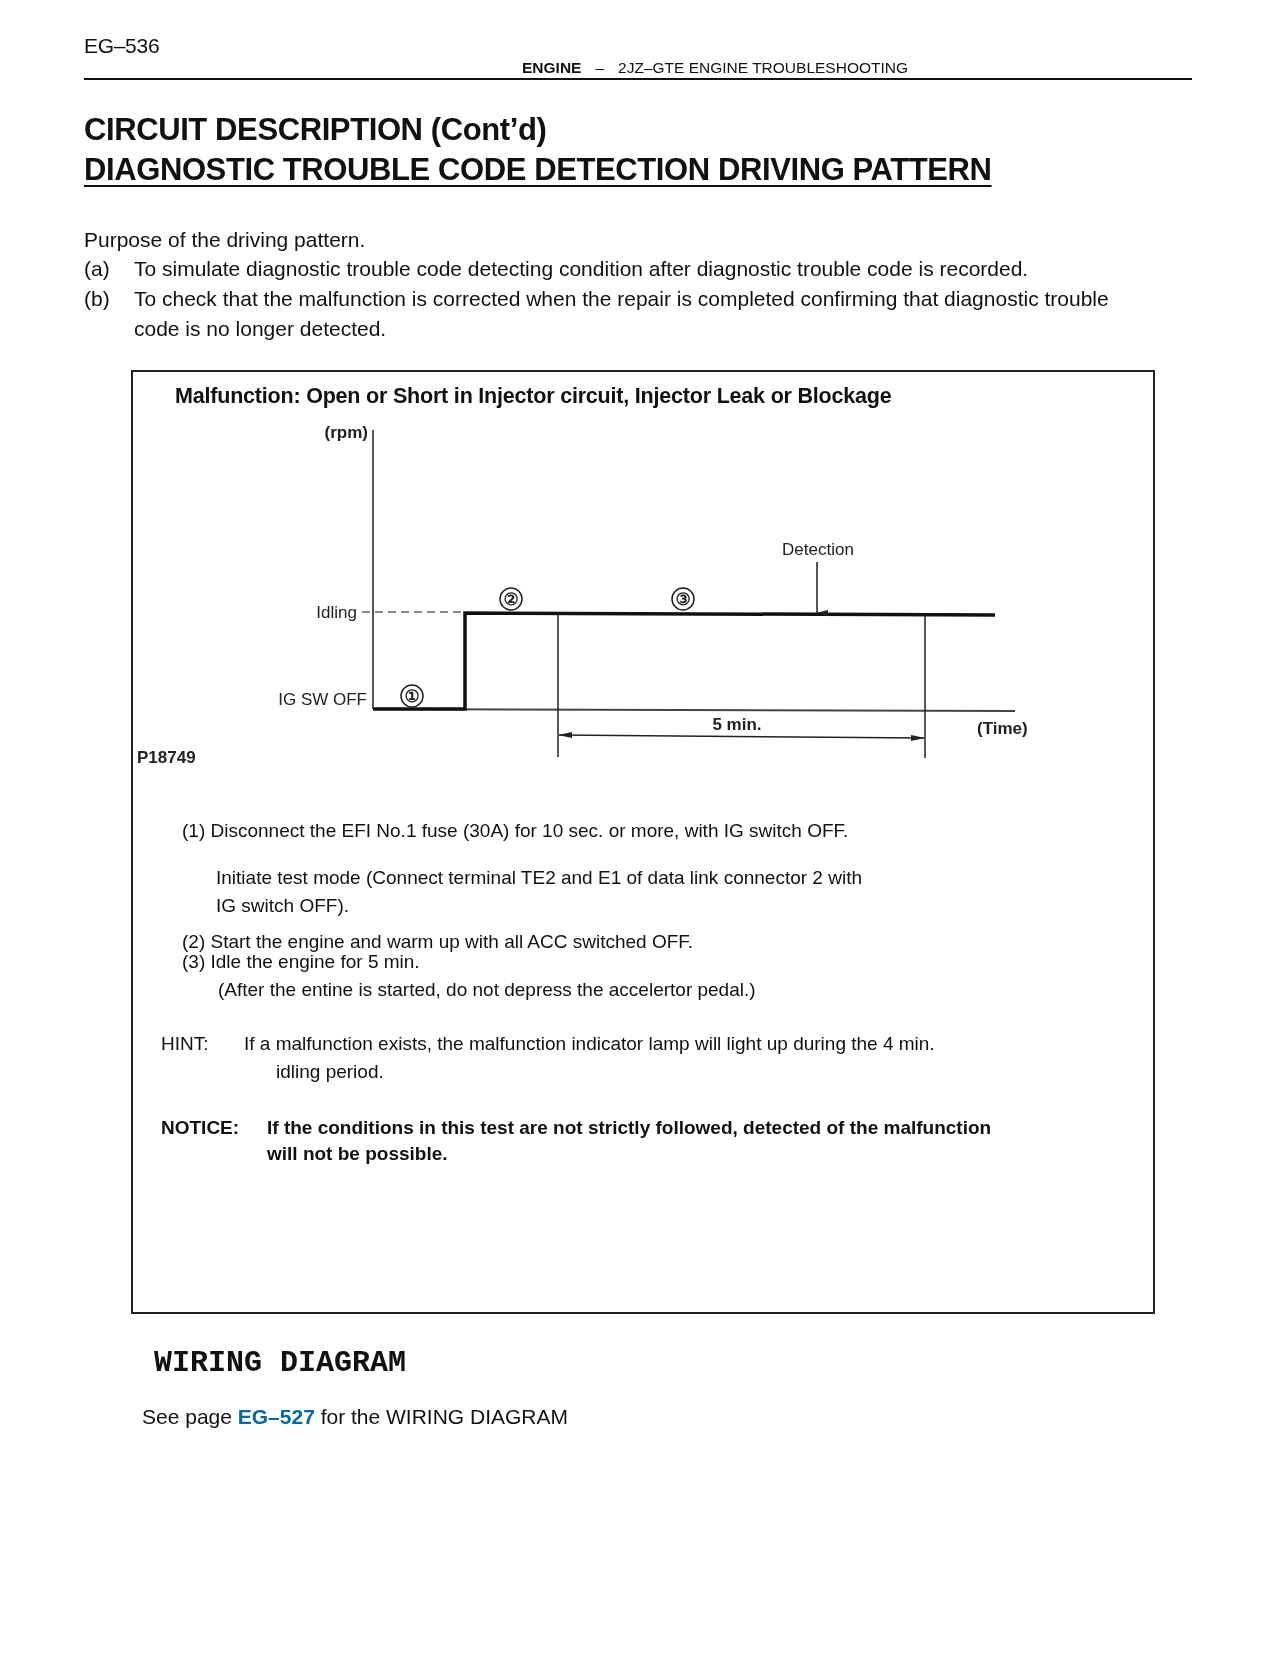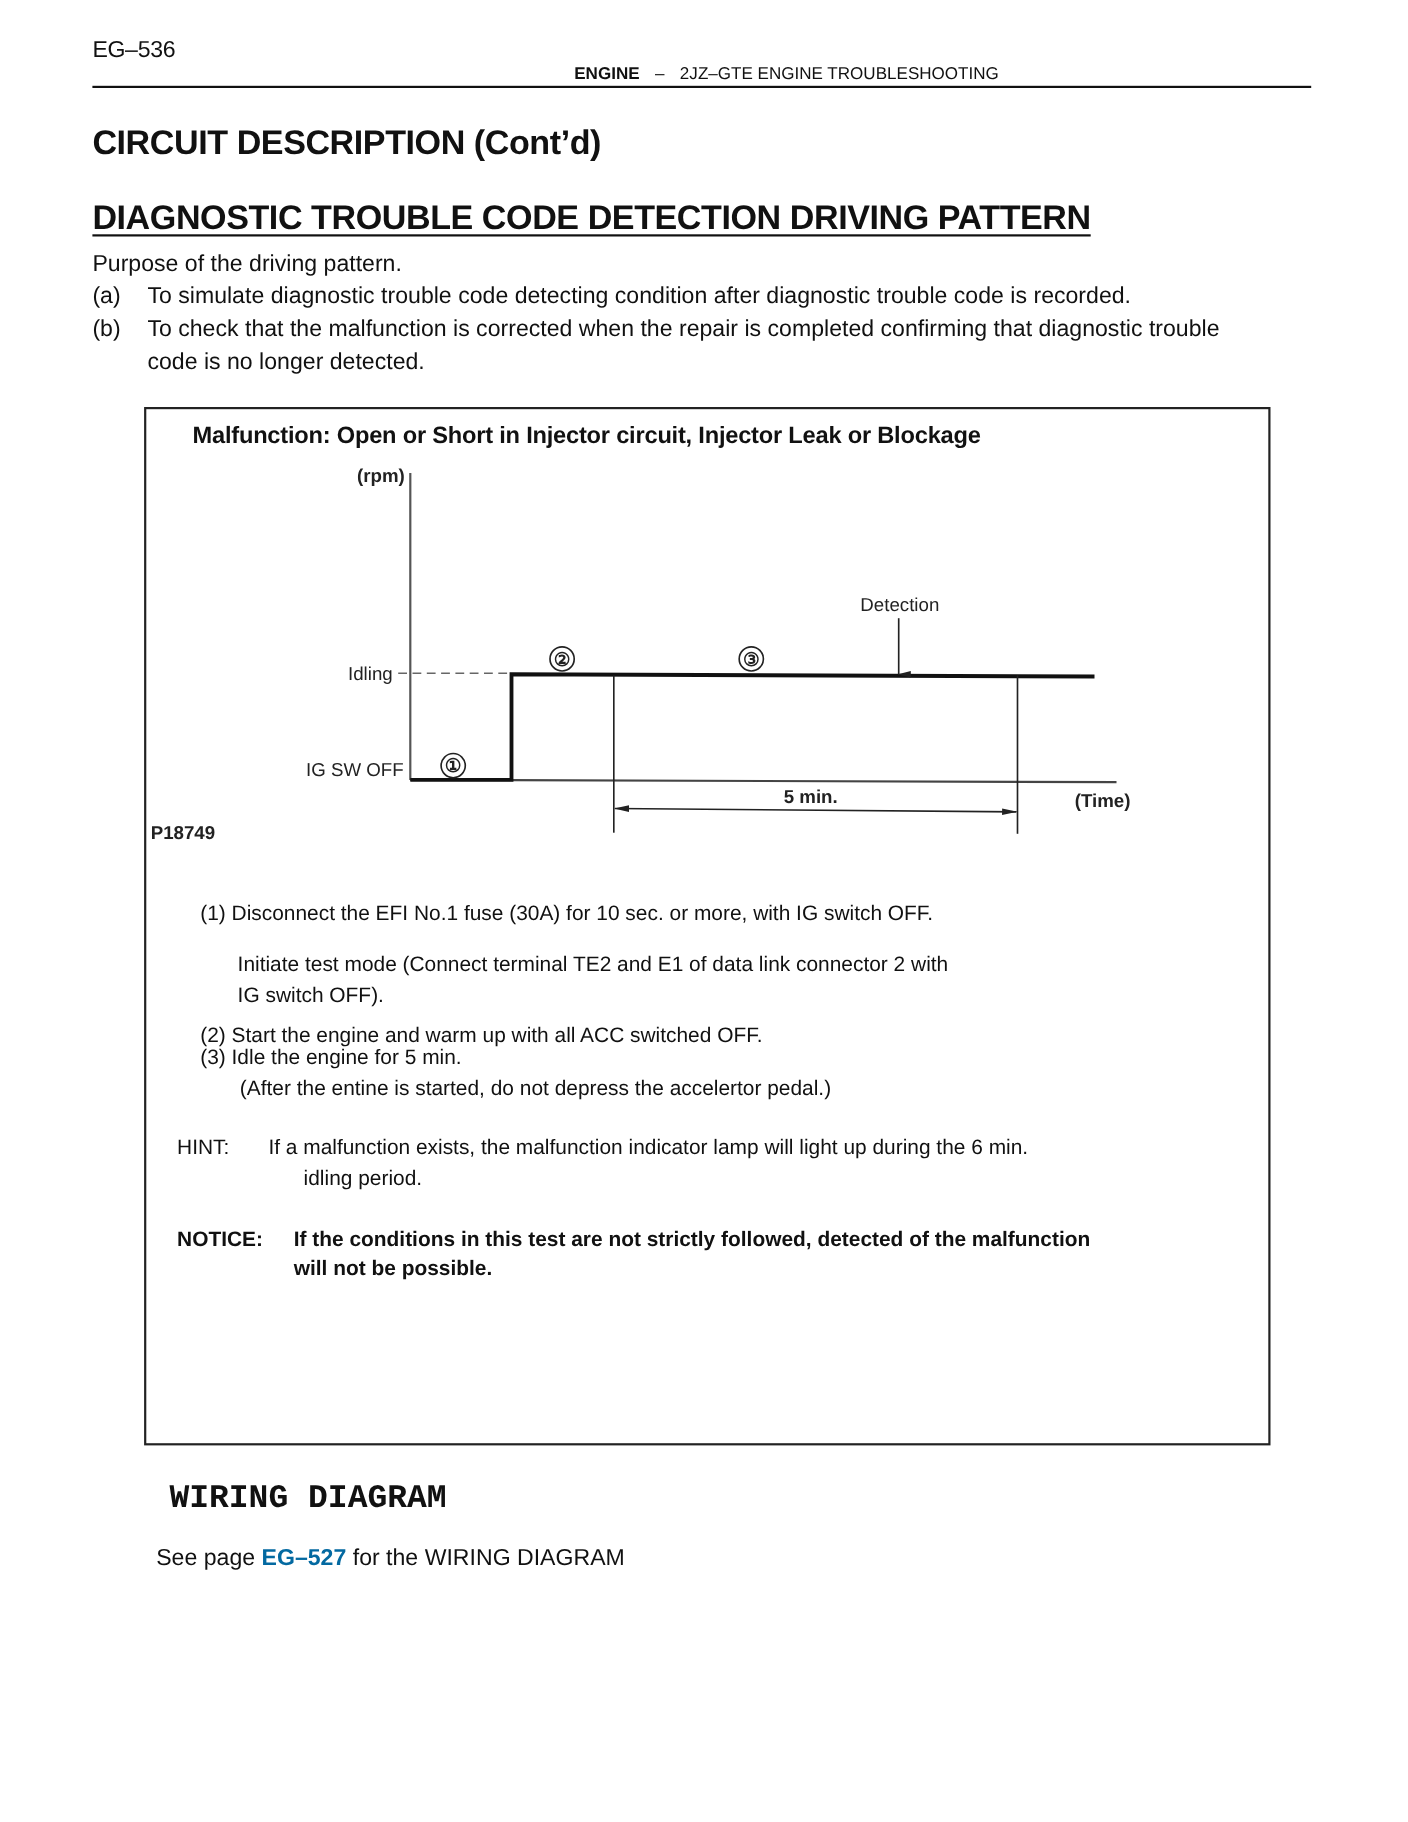--- a/index.html
+++ b/index.html
@@ -4,21 +4,21 @@
 <style>
   html, body { margin: 0; padding: 0; background: #ffffff; }
   body { width: 1280px; height: 1656px; position: relative; font-family: "Liberation Sans", sans-serif; color: #111; overflow: hidden; }
   .abs { position: absolute; white-space: nowrap; }
   .page-num { left: 84px; top: 34px; font-size: 21px; font-weight: normal; letter-spacing: -0.3px; }
   .running-head { left: 522px; top: 59px; font-size: 15.5px; }
   .running-head .sec { font-weight: bold; }
   .running-head .dash { margin: 0 14px; }
   .rule { left: 84px; top: 78px; width: 1108px; height: 2px; background: #111; }
   .title1 { left: 84px; top: 112px; font-size: 31px; font-weight: bold; letter-spacing: -0.4px; }
-  .title2 { left: 84px; top: 152px; font-size: 31px; font-weight: bold; letter-spacing: -0.4px; text-decoration: underline; text-underline-offset: 5px; text-decoration-thickness: 2px; margin-top: 28px; }
+  .title2 { left: 84px; top: 152px; font-size: 31px; font-weight: bold; letter-spacing: -0.4px; text-decoration: underline; text-underline-offset: 5px; text-decoration-thickness: 2px; }
   .body-text { font-size: 21px; }
   .lbl { display: inline-block; width: 50px; }
   .box { left: 131px; top: 370px; width: 1020px; height: 940px; border: 2px solid #222; border-bottom-width: 2.5px; border-right-width: 2.5px; transform: skewY(0deg); }
   .malf { left: 175px; top: 384px; font-size: 21.5px; font-weight: bold; letter-spacing: -0.2px; }
   svg.diagram { position: absolute; left: 0; top: 0; }
   .d-text { font-family: "Liberation Sans", sans-serif; font-size: 17px; fill: #222; }
   .d-bold { font-weight: bold; }
   .steps { font-size: 19px; line-height: 28px; }
   .hint, .notice { font-size: 19px; line-height: 28px; }
   .notice { font-weight: bold; }
@@ -103,21 +103,21 @@
   <span>(2)</span>
   <span>Start the engine and warm up with all ACC switched OFF.</span>
 </div>
 <div class="abs steps" style="left:182px; top:948px;">
   <span>(3)</span>
   <span>Idle the engine for 5 min.</span>
 </div>
 <div class="abs steps" style="left:218px; top:976px;">(After the entine is started, do not depress the accelertor pedal.)</div>
 
 <div class="abs hint" style="left:161px; top:1030px;">HINT:</div>
-<div class="abs hint" style="left:244px; top:1030px;">If a malfunction exists, the malfunction indicator lamp will light up during the 6 min.</div>
+<div class="abs hint" style="left:244px; top:1030px;">If a malfunction exists, the malfunction indicator lamp will light up during the 4 min.</div>
 <div class="abs hint" style="left:244px; top:1058px;margin-left:32px;">idling period.</div>
 
 <div class="abs notice" style="left:161px; top:1114px;">NOTICE:</div>
 <div class="abs notice" style="left:267px; top:1114px;">If the conditions in this test are not strictly followed, detected of the malfunction</div>
 <div class="abs notice" style="left:267px; top:1140px;">will not be possible.</div>
 
 <div class="abs wiring-title">WIRING DIAGRAM</div>
 <div class="abs wiring-text">
   <span>See page </span><a class="link" style="color: #0369a1; font-weight: bold;">EG–527</a><span> for the WIRING DIAGRAM</span>
 </div>

